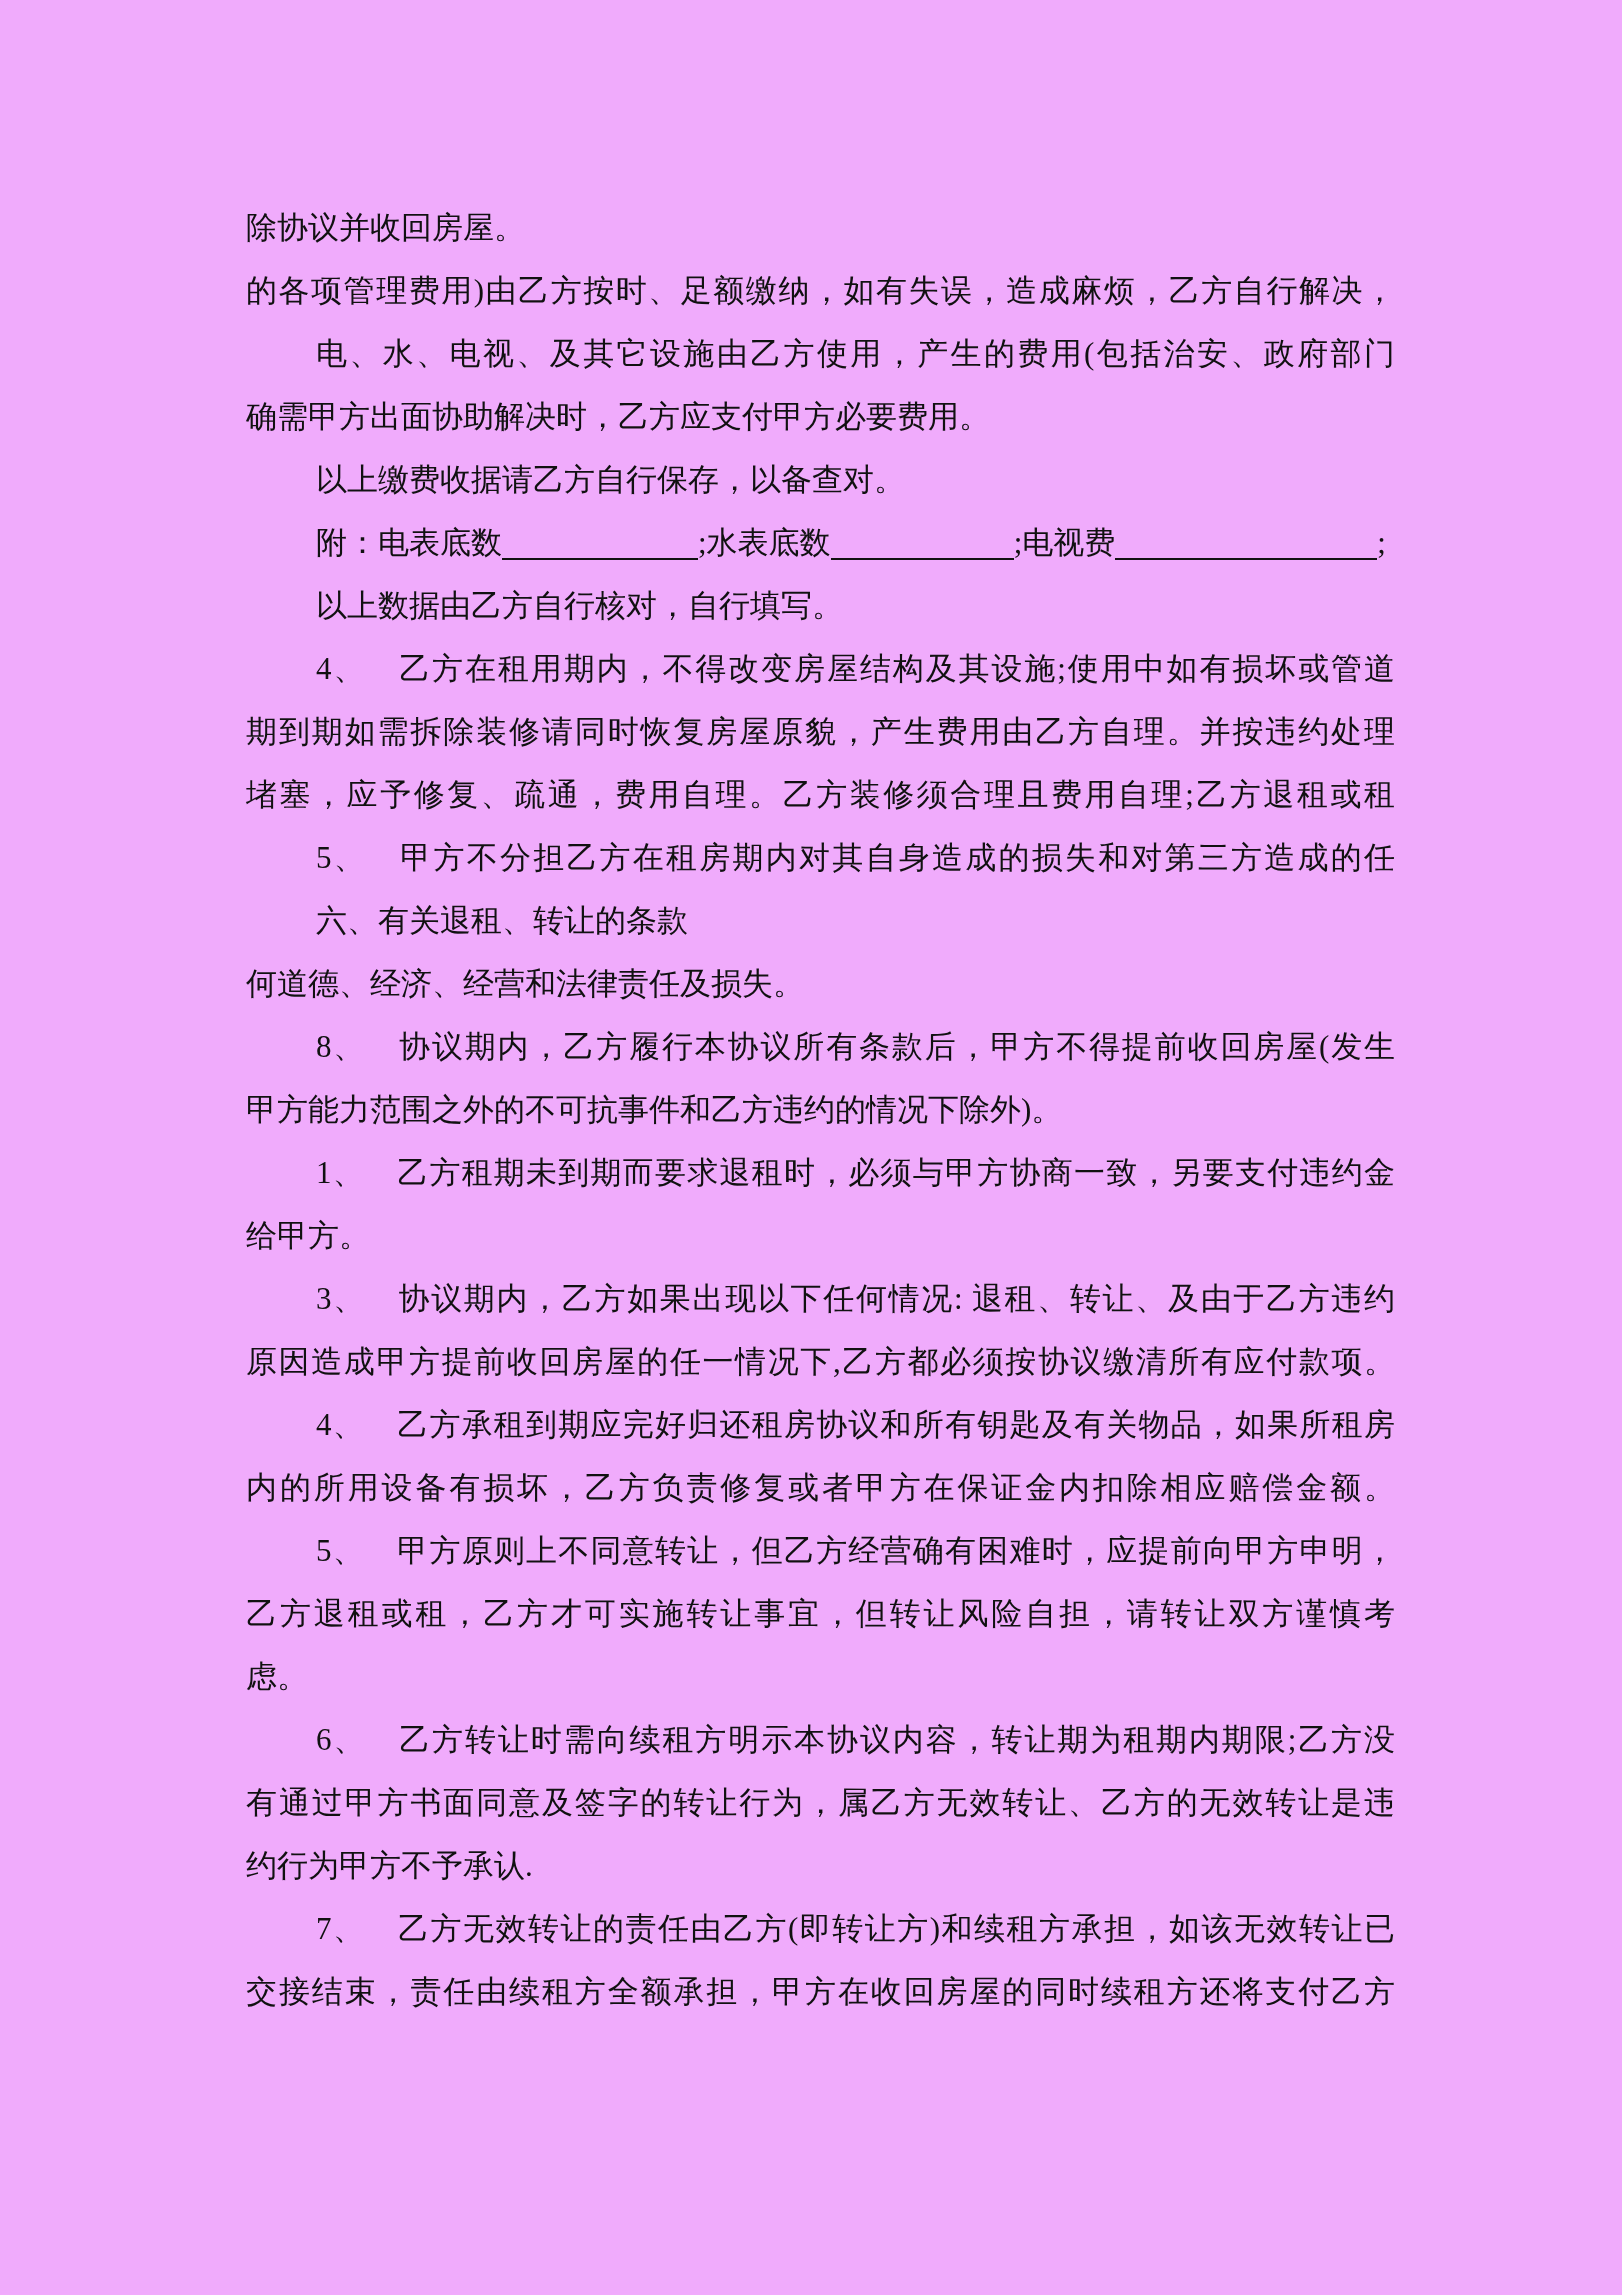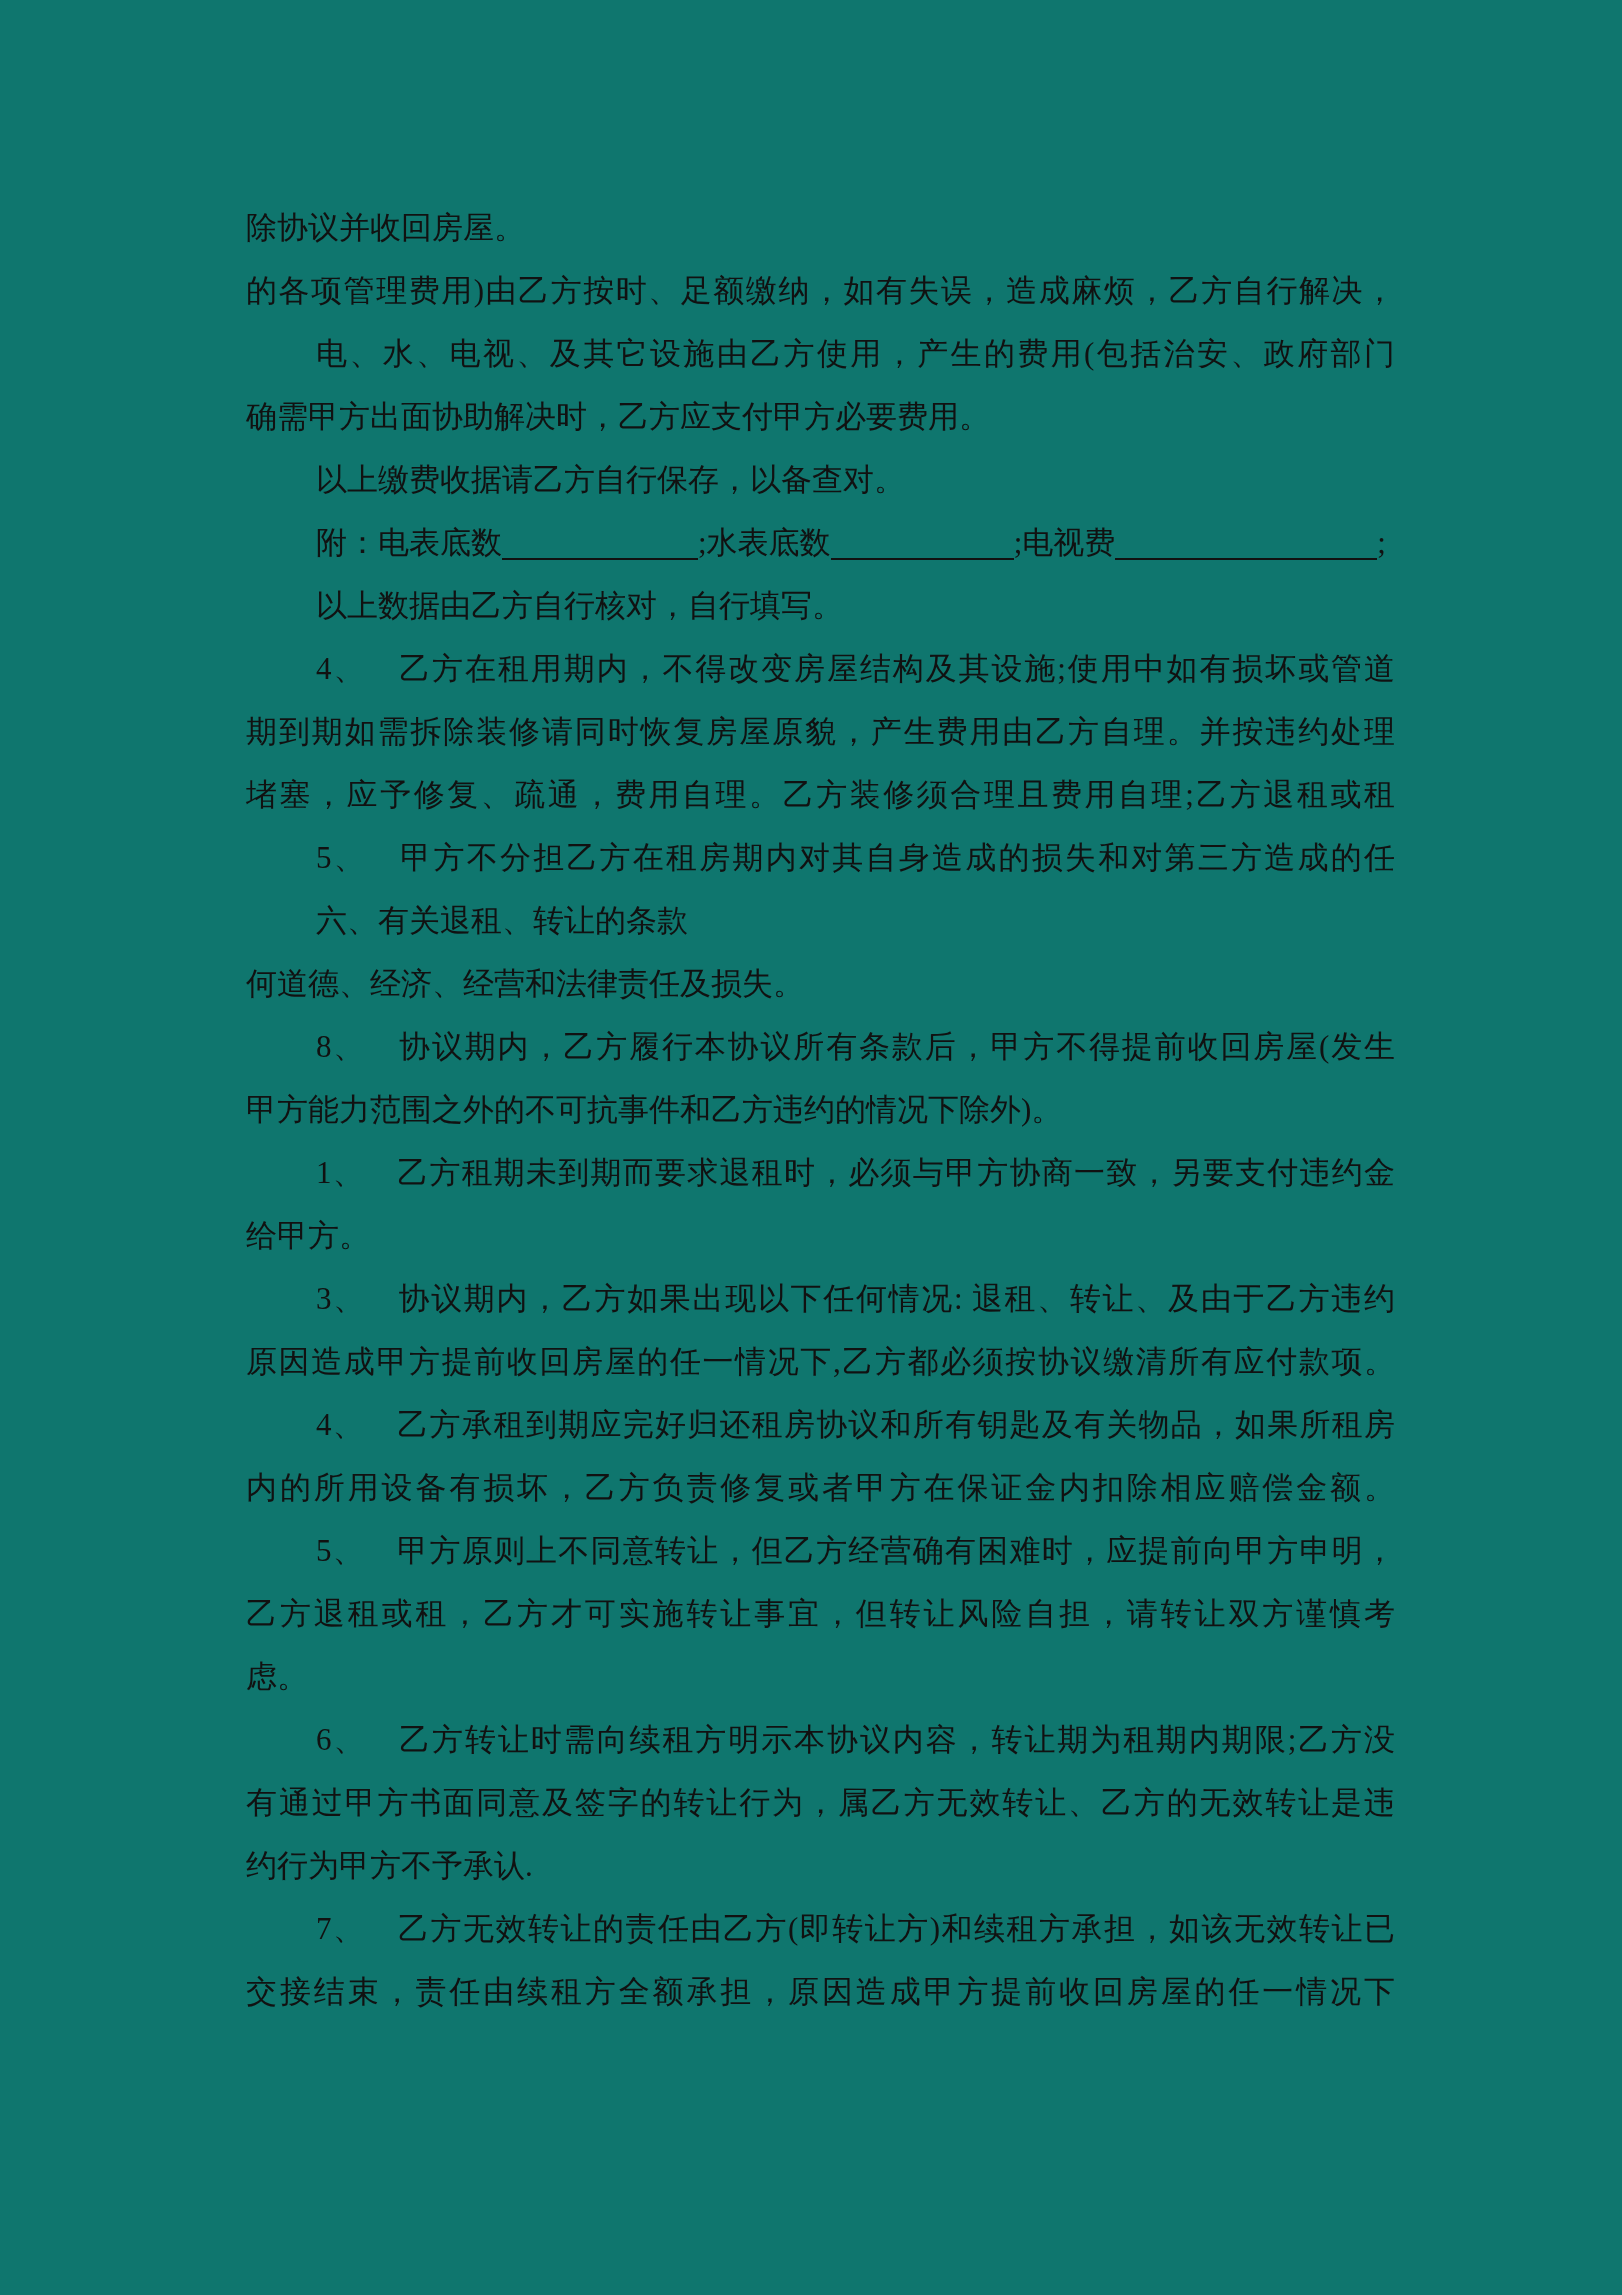--- a/index.html
+++ b/index.html
@@ -11,21 +11,21 @@
     width: 1623px;
     height: 2295px;
     position: relative;
     font-family: "Liberation Serif", "DejaVu Serif", serif;
   }
   .page {
     position: absolute;
     left: 0; top: 0;
     width: 1623px;
     height: 2295px;
-    background: #0f766e;
+    background: #f0abfc;
   }
   .content {
     position: absolute;
     left: 246px;
     top: 196px;
     width: 1149px;
     color: #111111;
     font-size: 31px;
   }
   .line {
@@ -78,16 +78,16 @@
       <div class="line just">原因造成甲方提前收回房屋的任一情况下,乙方都必须按协议缴清所有应付款项。</div>
       <div class="line ind just">4、　乙方承租到期应完好归还租房协议和所有钥匙及有关物品，如果所租房</div>
       <div class="line just">内的所用设备有损坏，乙方负责修复或者甲方在保证金内扣除相应赔偿金额。</div>
       <div class="line ind just">5、　甲方原则上不同意转让，但乙方经营确有困难时，应提前向甲方申明，</div>
       <div class="line just">乙方退租或租，乙方才可实施转让事宜，但转让风险自担，请转让双方谨慎考</div>
       <div class="line">虑。</div>
       <div class="line ind just">6、　乙方转让时需向续租方明示本协议内容，转让期为租期内期限;乙方没</div>
       <div class="line just">有通过甲方书面同意及签字的转让行为，属乙方无效转让、乙方的无效转让是违</div>
       <div class="line">约行为甲方不予承认.</div>
       <div class="line ind just">7、　乙方无效转让的责任由乙方(即转让方)和续租方承担，如该无效转让已</div>
-      <div class="line just">交接结束，责任由续租方全额承担，原因造成甲方提前收回房屋的任一情况下</div>
+      <div class="line just">交接结束，责任由续租方全额承担，甲方在收回房屋的同时续租方还将支付乙方</div>
     </div>
 </div>
 
 
 </body></html>

